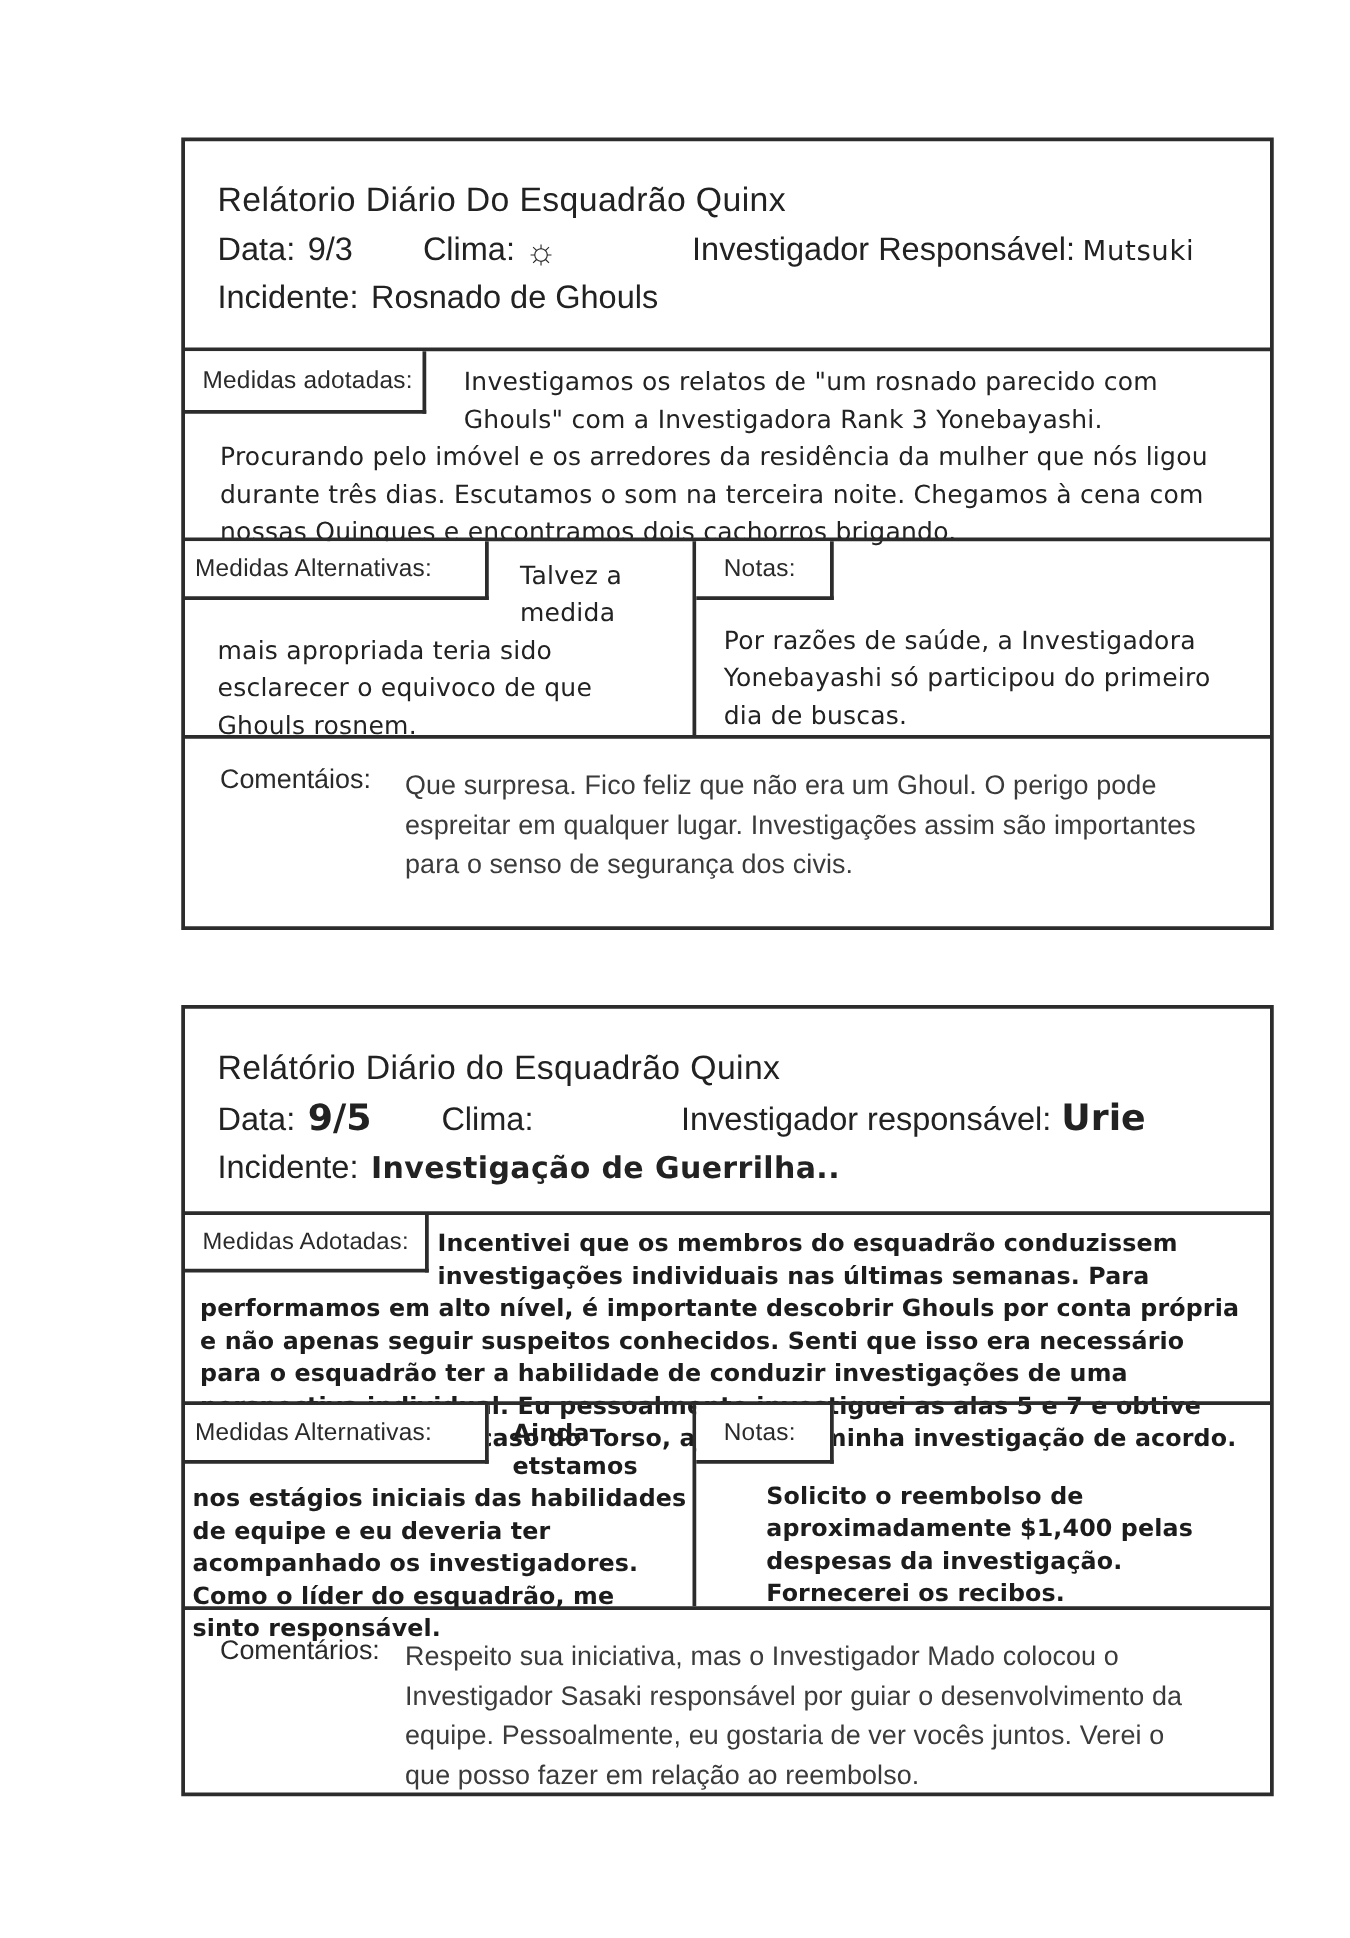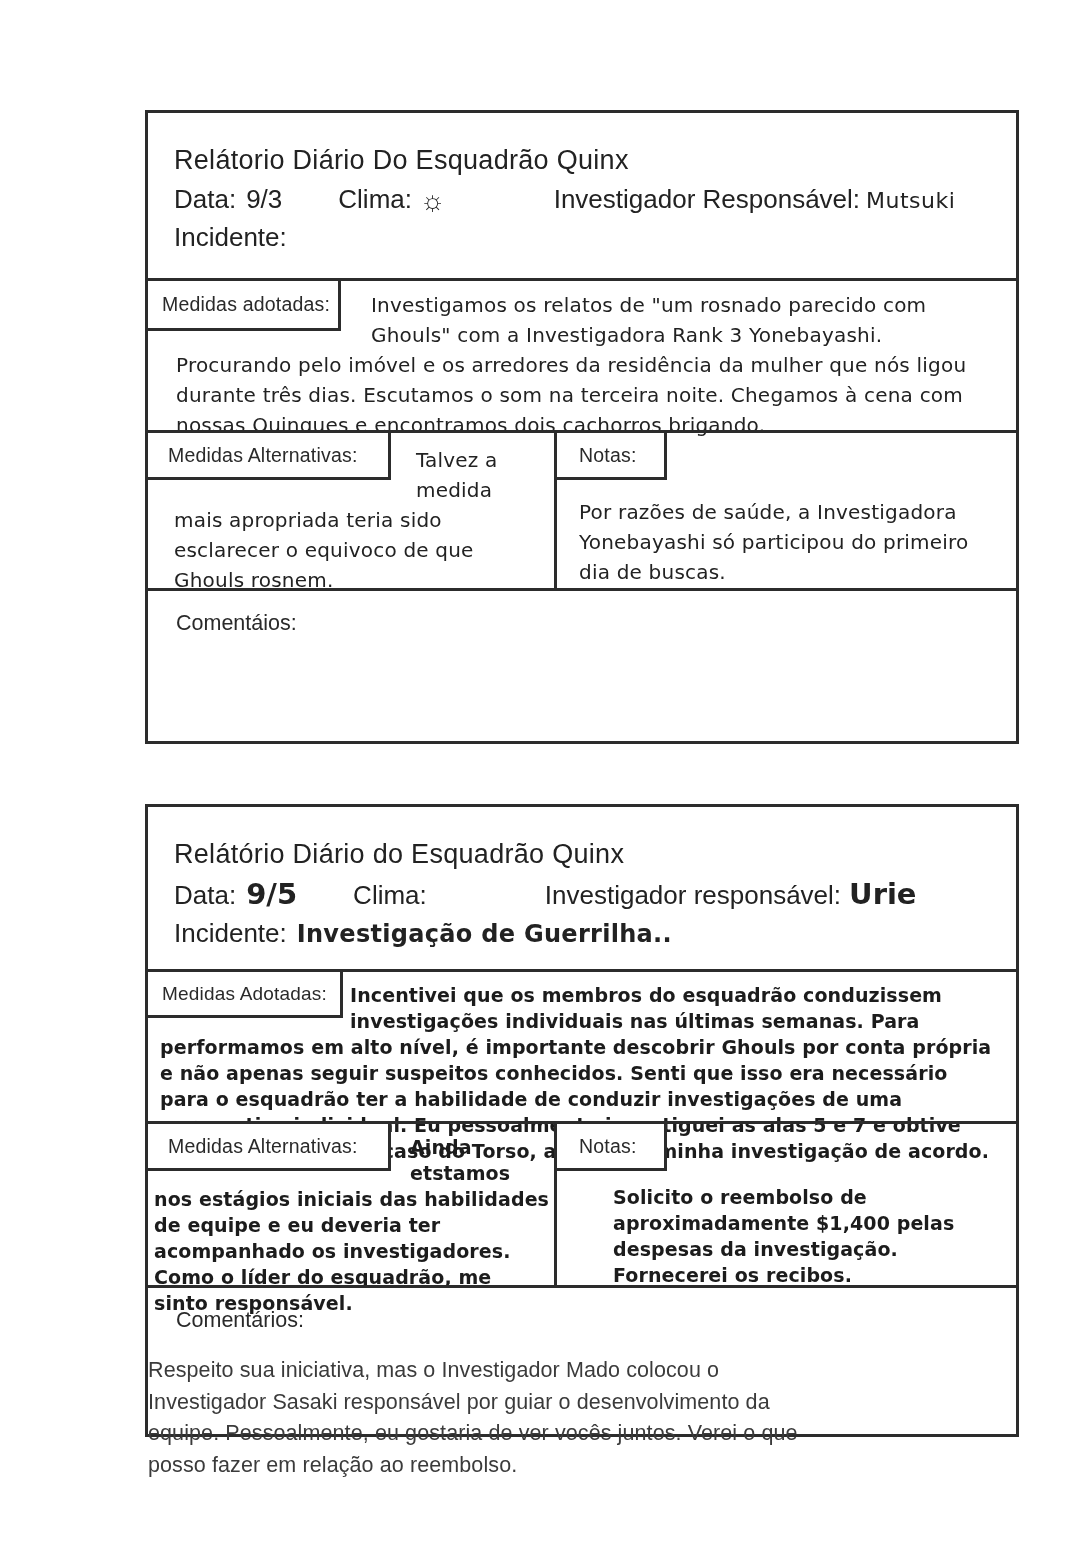--- a/index.html
+++ b/index.html
@@ -36,21 +36,21 @@
     display:flex; align-items:center; padding-left:14px;
     font-size:19.5px; color:#2a2a2a; letter-spacing:0.2px;
   }
   
   #f1-adopted { top:165px; height:152px; }
   #f1-row     { top:317px; height:158px; display:flex; }
   #f1-comments{ top:475px; bottom:0; display:flex; }
   
   #f2-adopted { top:162px; height:152px; }
   #f2-row     { top:314px; height:164px; display:flex; }
-  #f2-comments{ top:478px; bottom:0; display:flex;flex-direction:column; }
+  #f2-comments{ top:478px; bottom:0; display:flex; }
 
   .col-left  { width:409px; border-right:3px solid #2c2c2c; position:relative; }
   .col-right { flex:1; position:relative; }
 
   
   .hand {
     font-family:"DejaVu Sans", sans-serif; font-size:20px; line-height:30px;
     color:#222; letter-spacing:0.2px;
   }
   .hand-bold {
@@ -76,21 +76,21 @@
   
   .c-label { font-size:21.5px; color:#2a2a2a; padding:20px 0 0 28px; width:176px; flex:none; }
   .c-text {
     flex:1; padding-top:22px; padding-right:46px; max-width:700px;
     font-family:"Liberation Sans", sans-serif; font-size:21.5px;
     line-height:31.5px; color:#3b3b3b; letter-spacing:0.1px;
   }
   
   .lb-adopted1 { width:193px; height:50px; }
   .lb-adopted2 { width:195px; height:46px; font-size:19px; }
-  .lb-alt      { width:243px; height:47px; padding-left:20px; }
+  .lb-alt      { width:243px; height:47px; padding-left:8px; }
   .lb-notes    { width:110px; height:47px; padding-left:22px; }
 </style>
 </head>
 <body>
 
 <div class="canvas">
 
   <section class="form" id="form1">
 
     <div class="hdr">
@@ -98,20 +98,21 @@
       <div class="hline">
         <span>Data:</span>
         <span class="val">9/3</span>
         <span class="sp-clima">Clima:</span>
         <span class="sun">☼</span>
         <span class="sp-inv1">Investigador Responsável:</span>
         <span class="hand-name">Mutsuki</span>
       </div>
       <div class="hline">
         <span>Incidente:</span>
+        <span class="val">Rosnado de Ghouls</span>
       </div>
     </div>
 
     <div class="sec" id="f1-adopted">
       <div class="label-box lb-adopted1">Medidas adotadas:</div>
       <p class="hand body"><span class="spacer"></span><span>Investigamos os relatos de "um rosnado parecido com Ghouls" com a Investigadora Rank 3 Yonebayashi. Procurando pelo imóvel e os arredores da residência da mulher que nós ligou durante três dias. Escutamos o som na terceira noite. Chegamos à cena com nossas Quinques e encontramos dois cachorros brigando.</span></p>
     </div>
 
     <div class="sec" id="f1-row">
       <div class="col-left">
@@ -119,20 +120,21 @@
         <p class="hand alt-body"><span class="spacer"></span><span>Talvez a medida mais apropriada teria sido esclarecer o equivoco de que Ghouls rosnem.</span></p>
       </div>
       <div class="col-right">
         <div class="label-box lb-notes">Notas:</div>
         <p class="hand notes-body">Por razões de saúde, a Investigadora Yonebayashi só participou do primeiro dia de buscas.</p>
       </div>
     </div>
 
     <div class="sec" id="f1-comments">
       <div class="c-label">Comentáios:</div>
+      <div class="c-text">Que surpresa. Fico feliz que não era um Ghoul. O perigo pode espreitar em qualquer lugar. Investigações assim são importantes para o senso de segurança dos civis.</div>
     </div>
   </section>
 
   <section class="form" id="form2">
 
     <div class="hdr">
       <div class="title">Relátório Diário do Esquadrão Quinx</div>
       <div class="hline">
         <span>Data:</span>
         <span class="val bold-name">9/5</span>

